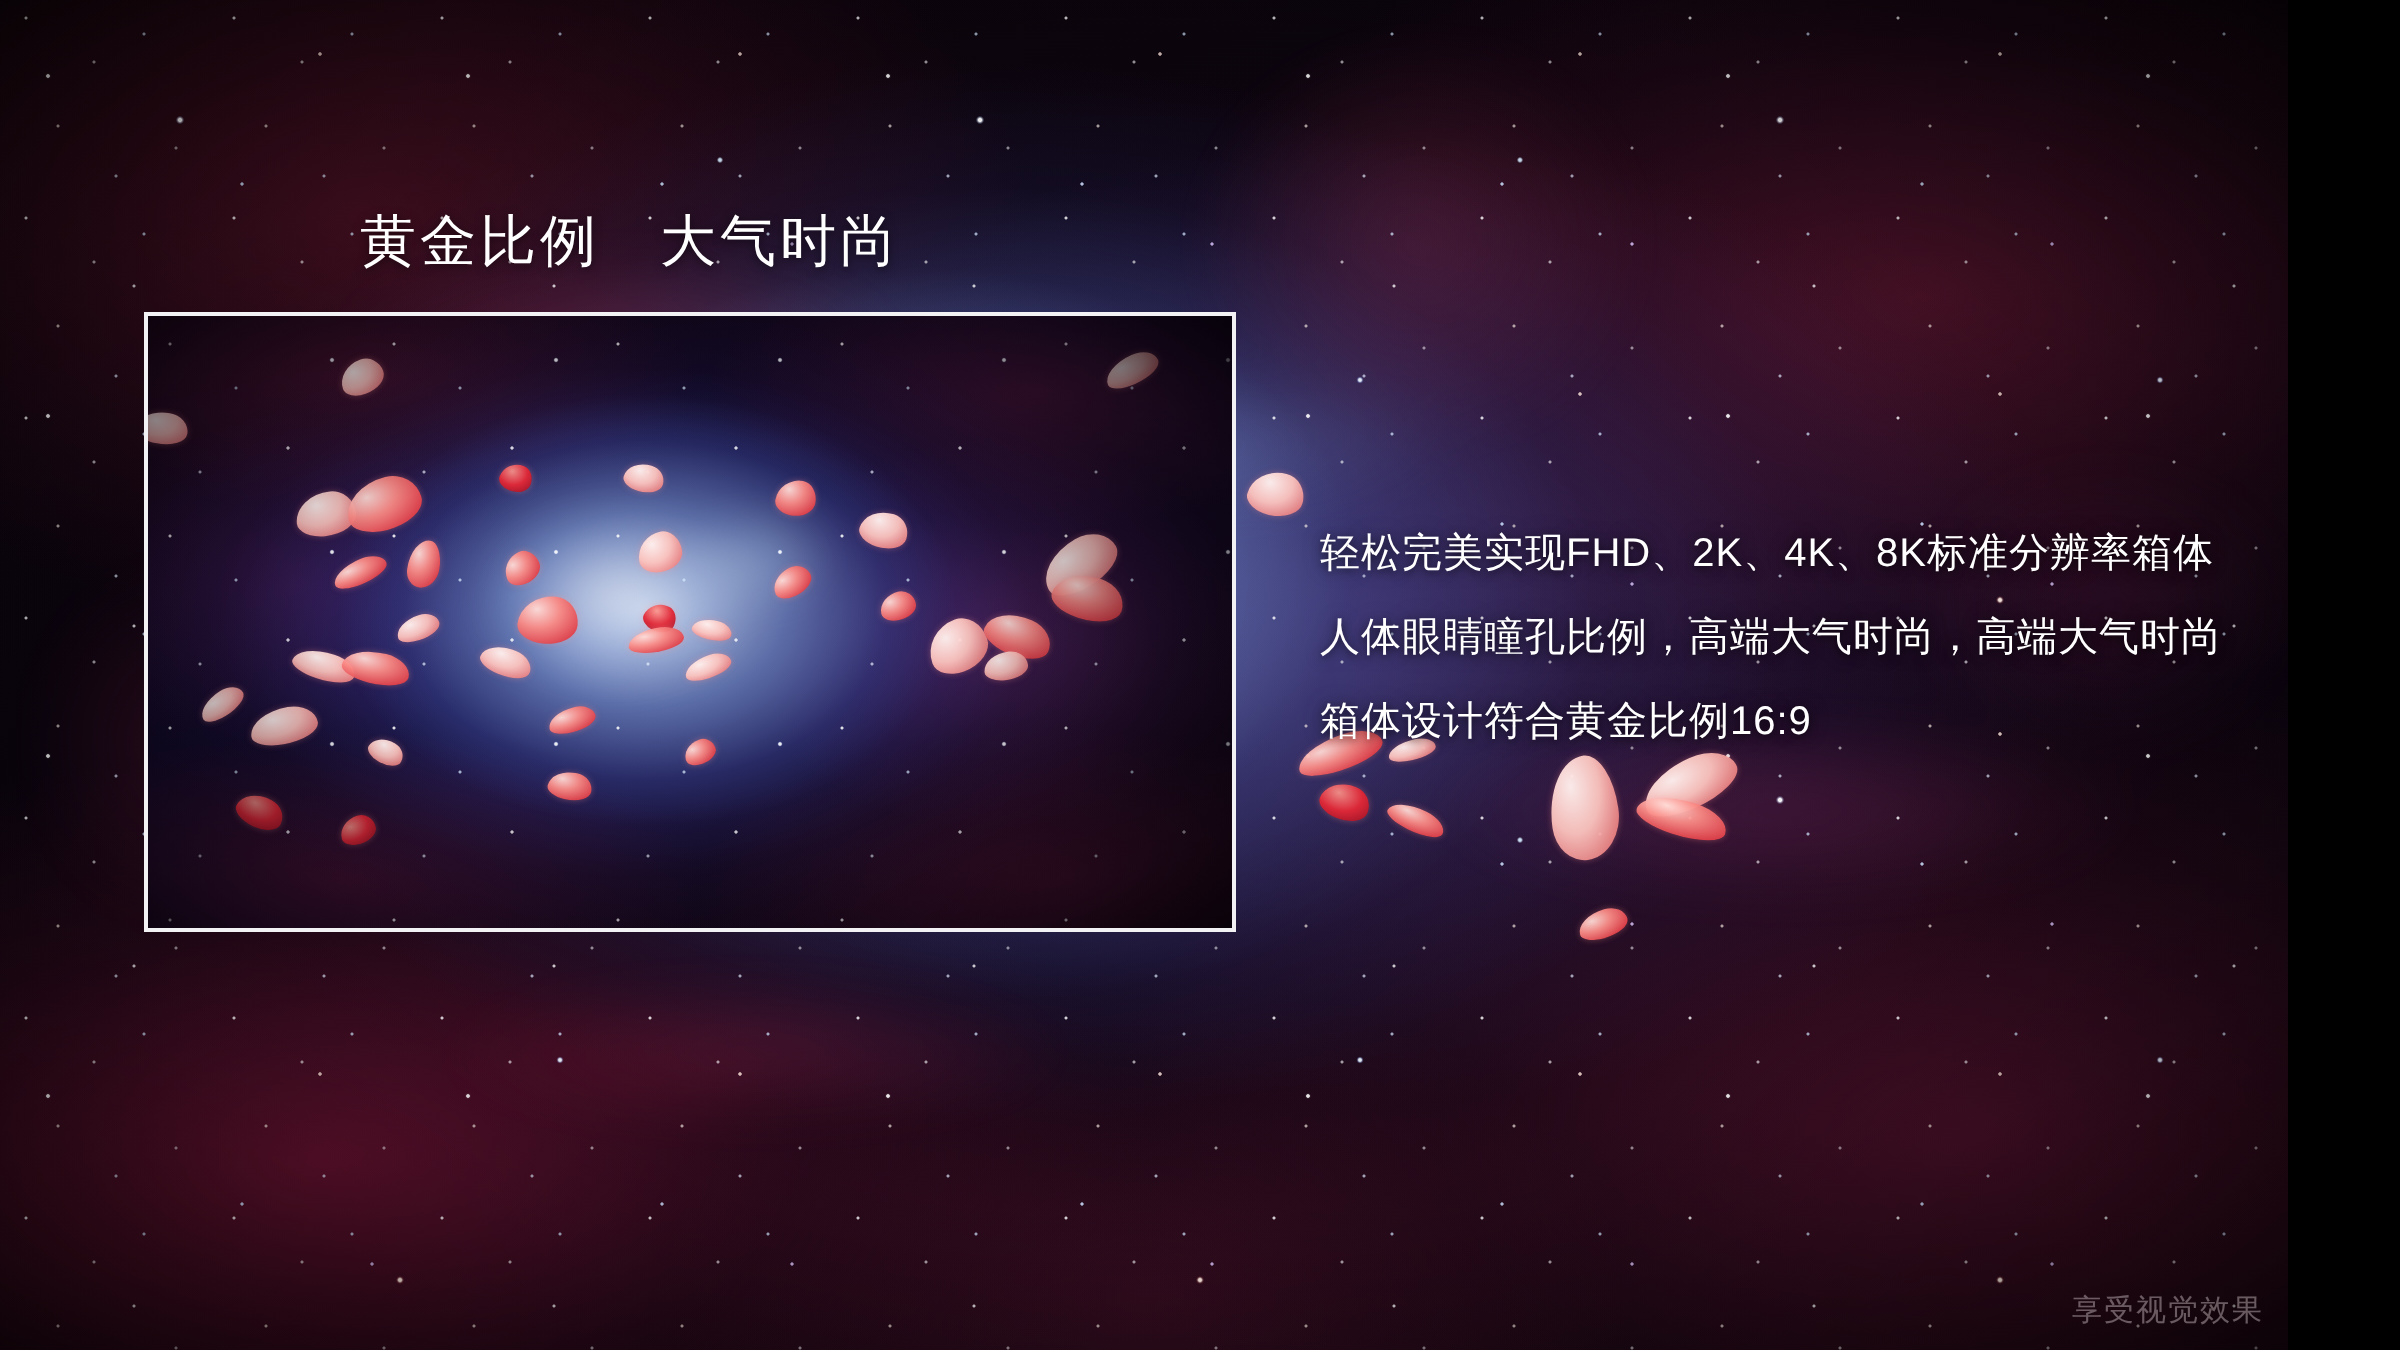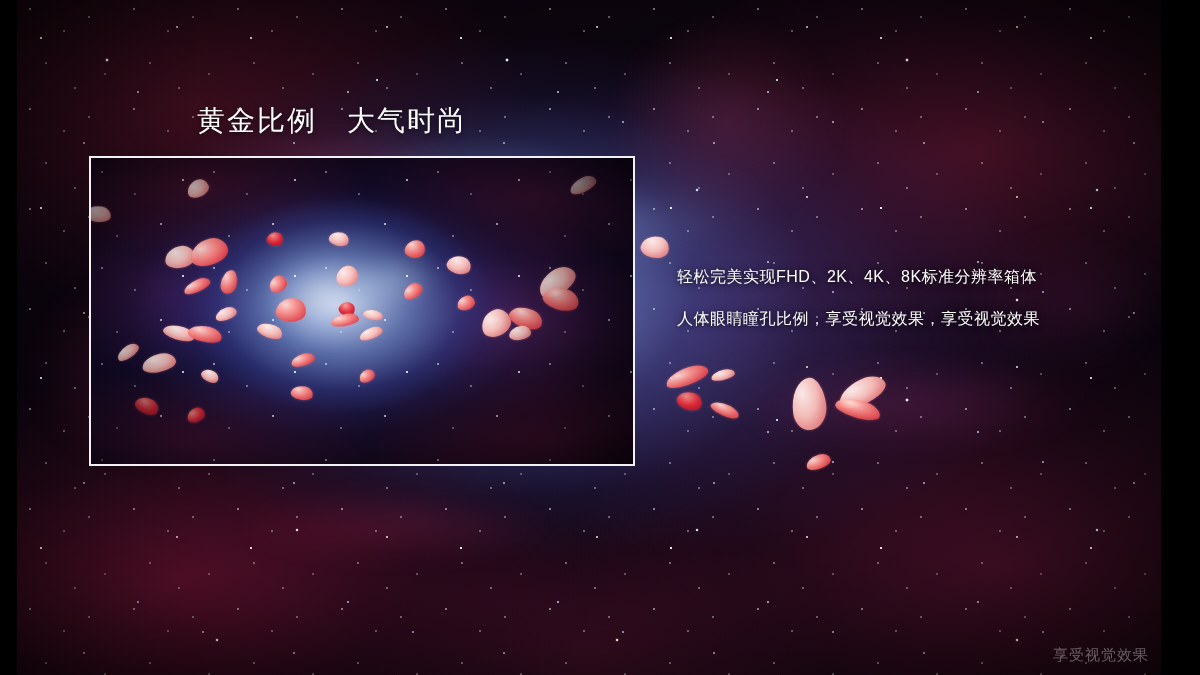--- a/index.html
+++ b/index.html
@@ -8,21 +8,20 @@
     padding: 0;
     background: #000;
   }
   #slide {
     position: relative;
     width: 1144px;
     height: 675px;
     overflow: hidden;
     font-family: "Liberation Sans", "DejaVu Sans", sans-serif;
     background-color: #737373;
-    margin-left: 17px;
     -webkit-font-smoothing: antialiased;
   }
 
   
   .bg-layer {
     position: absolute;
     inset: 0;
     pointer-events: none;
   }
   #bg-base {
@@ -166,21 +165,21 @@
   }
 
   
   #body-text {
     position: absolute;
     left: 660px;
     top: 256px;
     width: 520px;
   }
   #body-text .line {
-    font-size: 16px;
+    font-size: 20px;
     line-height: 42px;
     color: #ffffff;
     letter-spacing: 0.5px;
     white-space: pre;
     text-shadow: 0 1px 4px rgba(0,0,0,0.6), 0 0 10px rgba(0,0,0,0.35);
   }
 
   
   #watermark {
     position: absolute;
@@ -260,18 +259,19 @@
       <div class="petal deep" style="left:96px; top:250px; width:18px; height:14px; transform:rotate(-16deg);"></div>
       <div class="petal pale" style="left:110px; top:212px; width:18px; height:12px; transform:rotate(30deg);"></div>
       <div class="petal" style="left:268px; top:212px; width:16px; height:12px; transform:rotate(-20deg);"></div>
 
       <div id="pic-vignette"></div>
     </div>
   </div>
 
   <div id="body-text">
     <div class="line">轻松完美实现FHD、2K、4K、8K标准分辨率箱体</div>
-    <div class="line">人体眼睛瞳孔比例，享受视觉效果，享受视觉效果</div>
+    <div class="line">人体眼睛瞳孔比例，高端大气时尚，高端大气时尚</div>
+    <div class="line">箱体设计符合黄金比例16:9</div>
   </div>
 
   <div id="watermark">享受视觉效果</div>
 
 </div>
 
 </body></html>

